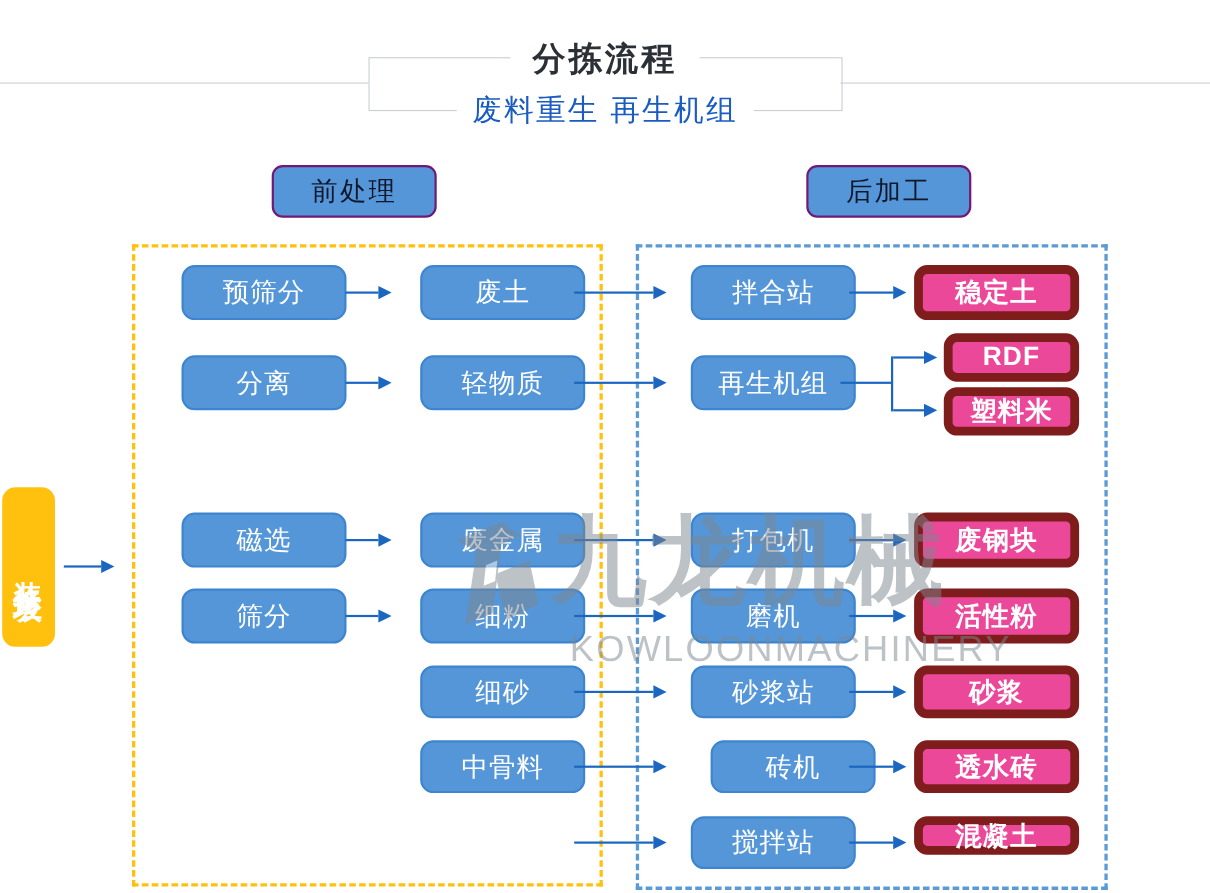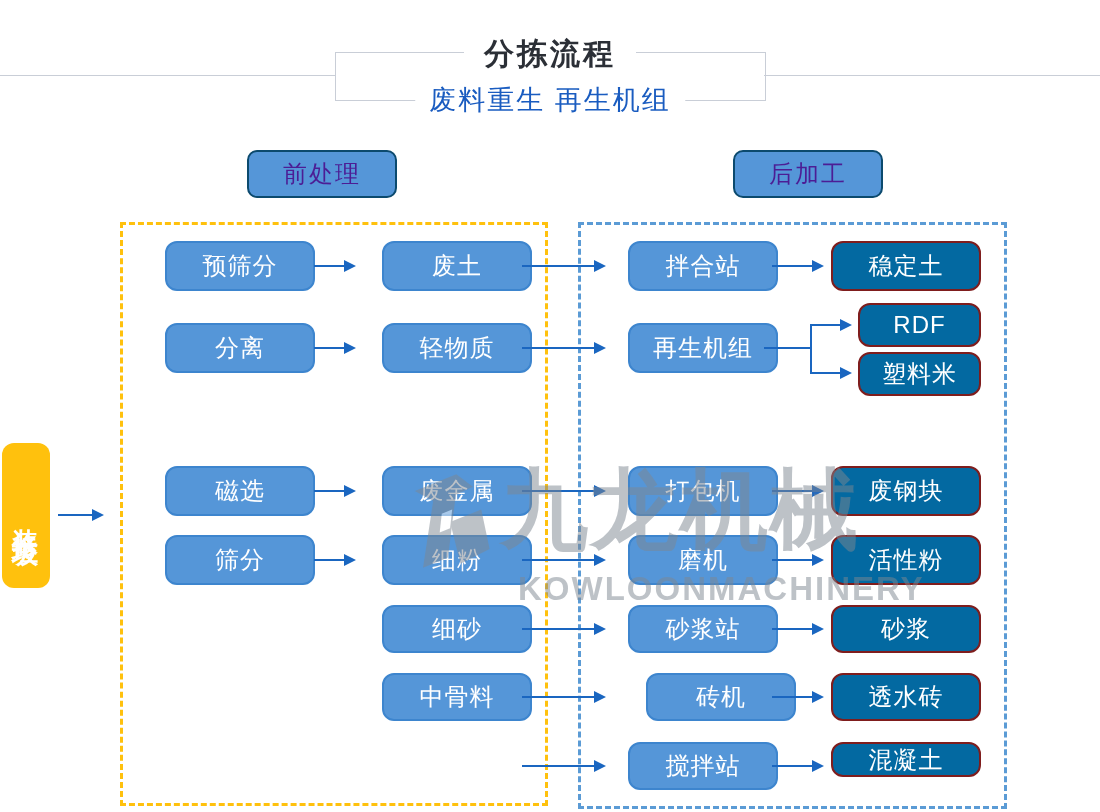--- a/index.html
+++ b/index.html
@@ -12,56 +12,56 @@
                border:1px solid #c9ced7;background:transparent;}
   .title{position:absolute;left:550px;top:54px;transform:translate(-50%,-50%);
          background:#fff;padding:0 20px;font-size:30px;font-weight:bold;
          color:#2b2f36;letter-spacing:3px;white-space:nowrap;}
   .subtitle{position:absolute;left:550px;top:100px;transform:translate(-50%,-50%);
          background:#fff;padding:0 14px;font-size:27px;color:#1a5cc0;
          letter-spacing:2px;white-space:nowrap;}
 
   
   .section-btn{position:absolute;width:150px;height:48px;border-radius:10px;
-        background:#5596d8;border:2px solid #0c4a6e;box-sizing:border-box;
-        color:#4c1d95;font-size:24px;display:flex;align-items:center;justify-content:center;
+        background:#5596d8;border:2px solid #701a75;box-sizing:border-box;
+        color:#0f172a;font-size:24px;display:flex;align-items:center;justify-content:center;
         letter-spacing:2px;}
 
   
   .region{position:absolute;box-sizing:border-box;}
   .region.yellow{left:120px;top:222px;width:428px;height:584px;border:3px dashed #ffc10d;}
   .region.blue{left:578px;top:222px;width:429px;height:587px;border:3px dashed #5b9bd5;}
 
   
   .node{position:absolute;width:150px;height:50px;border-radius:12px;box-sizing:border-box;
         color:#fff;font-size:24px;display:flex;align-items:center;justify-content:center;
         letter-spacing:1px;white-space:nowrap;}
   .node.light{background:#5596d8;border:2px solid #3d85ce;margin-left:14px;}
-  .node.dark{background:#0369a1;border:2px solid #7f1d1d;}
+  .node.dark{background:#ec4899;border:8px solid #7f1d1d;font-weight:bold;}
 
   
   .source{position:absolute;left:2px;top:443px;width:48px;height:145px;border-radius:12px;
         background:#ffc10d;color:#fff;font-size:26px;font-weight:bold;
         display:flex;align-items:center;justify-content:center;
         writing-mode:vertical-rl;text-orientation:upright;letter-spacing:4px;}
 
   
   .arrow{position:absolute;height:2px;background:#1a66c0;}
   .arrow::after{content:"";position:absolute;right:-12px;top:-5px;width:0;height:0;
         border-left:12px solid #1a66c0;border-top:6px solid transparent;
         border-bottom:6px solid transparent;}
   .seg{position:absolute;background:#1a66c0;}
 
   
   .watermark{position:absolute;left:396px;top:460px;width:520px;opacity:.5;
         color:#7e8791;pointer-events:none;z-index:5;}
   .wm-row{display:flex;align-items:flex-start;}
   .wm-name{font-size:88px;font-weight:bold;line-height:100px;letter-spacing:2px;
         color:#7e8791;white-space:nowrap;}
-  .wm-sub{font-size:33px;font-weight:bold;letter-spacing:2px;margin:-6px 0 0 122px;
+  .wm-sub{font-size:33px;font-weight:normal;letter-spacing:2px;margin:-6px 0 0 122px;
         color:#7e8791;white-space:nowrap;}
 </style>
 </head>
 <body>
 
 <div id="stage">
 
   <div class="hline" style="left:0;width:335px"></div>
   <div class="hline" style="left:764px;width:336px"></div>
   <div class="title-frame"></div>

